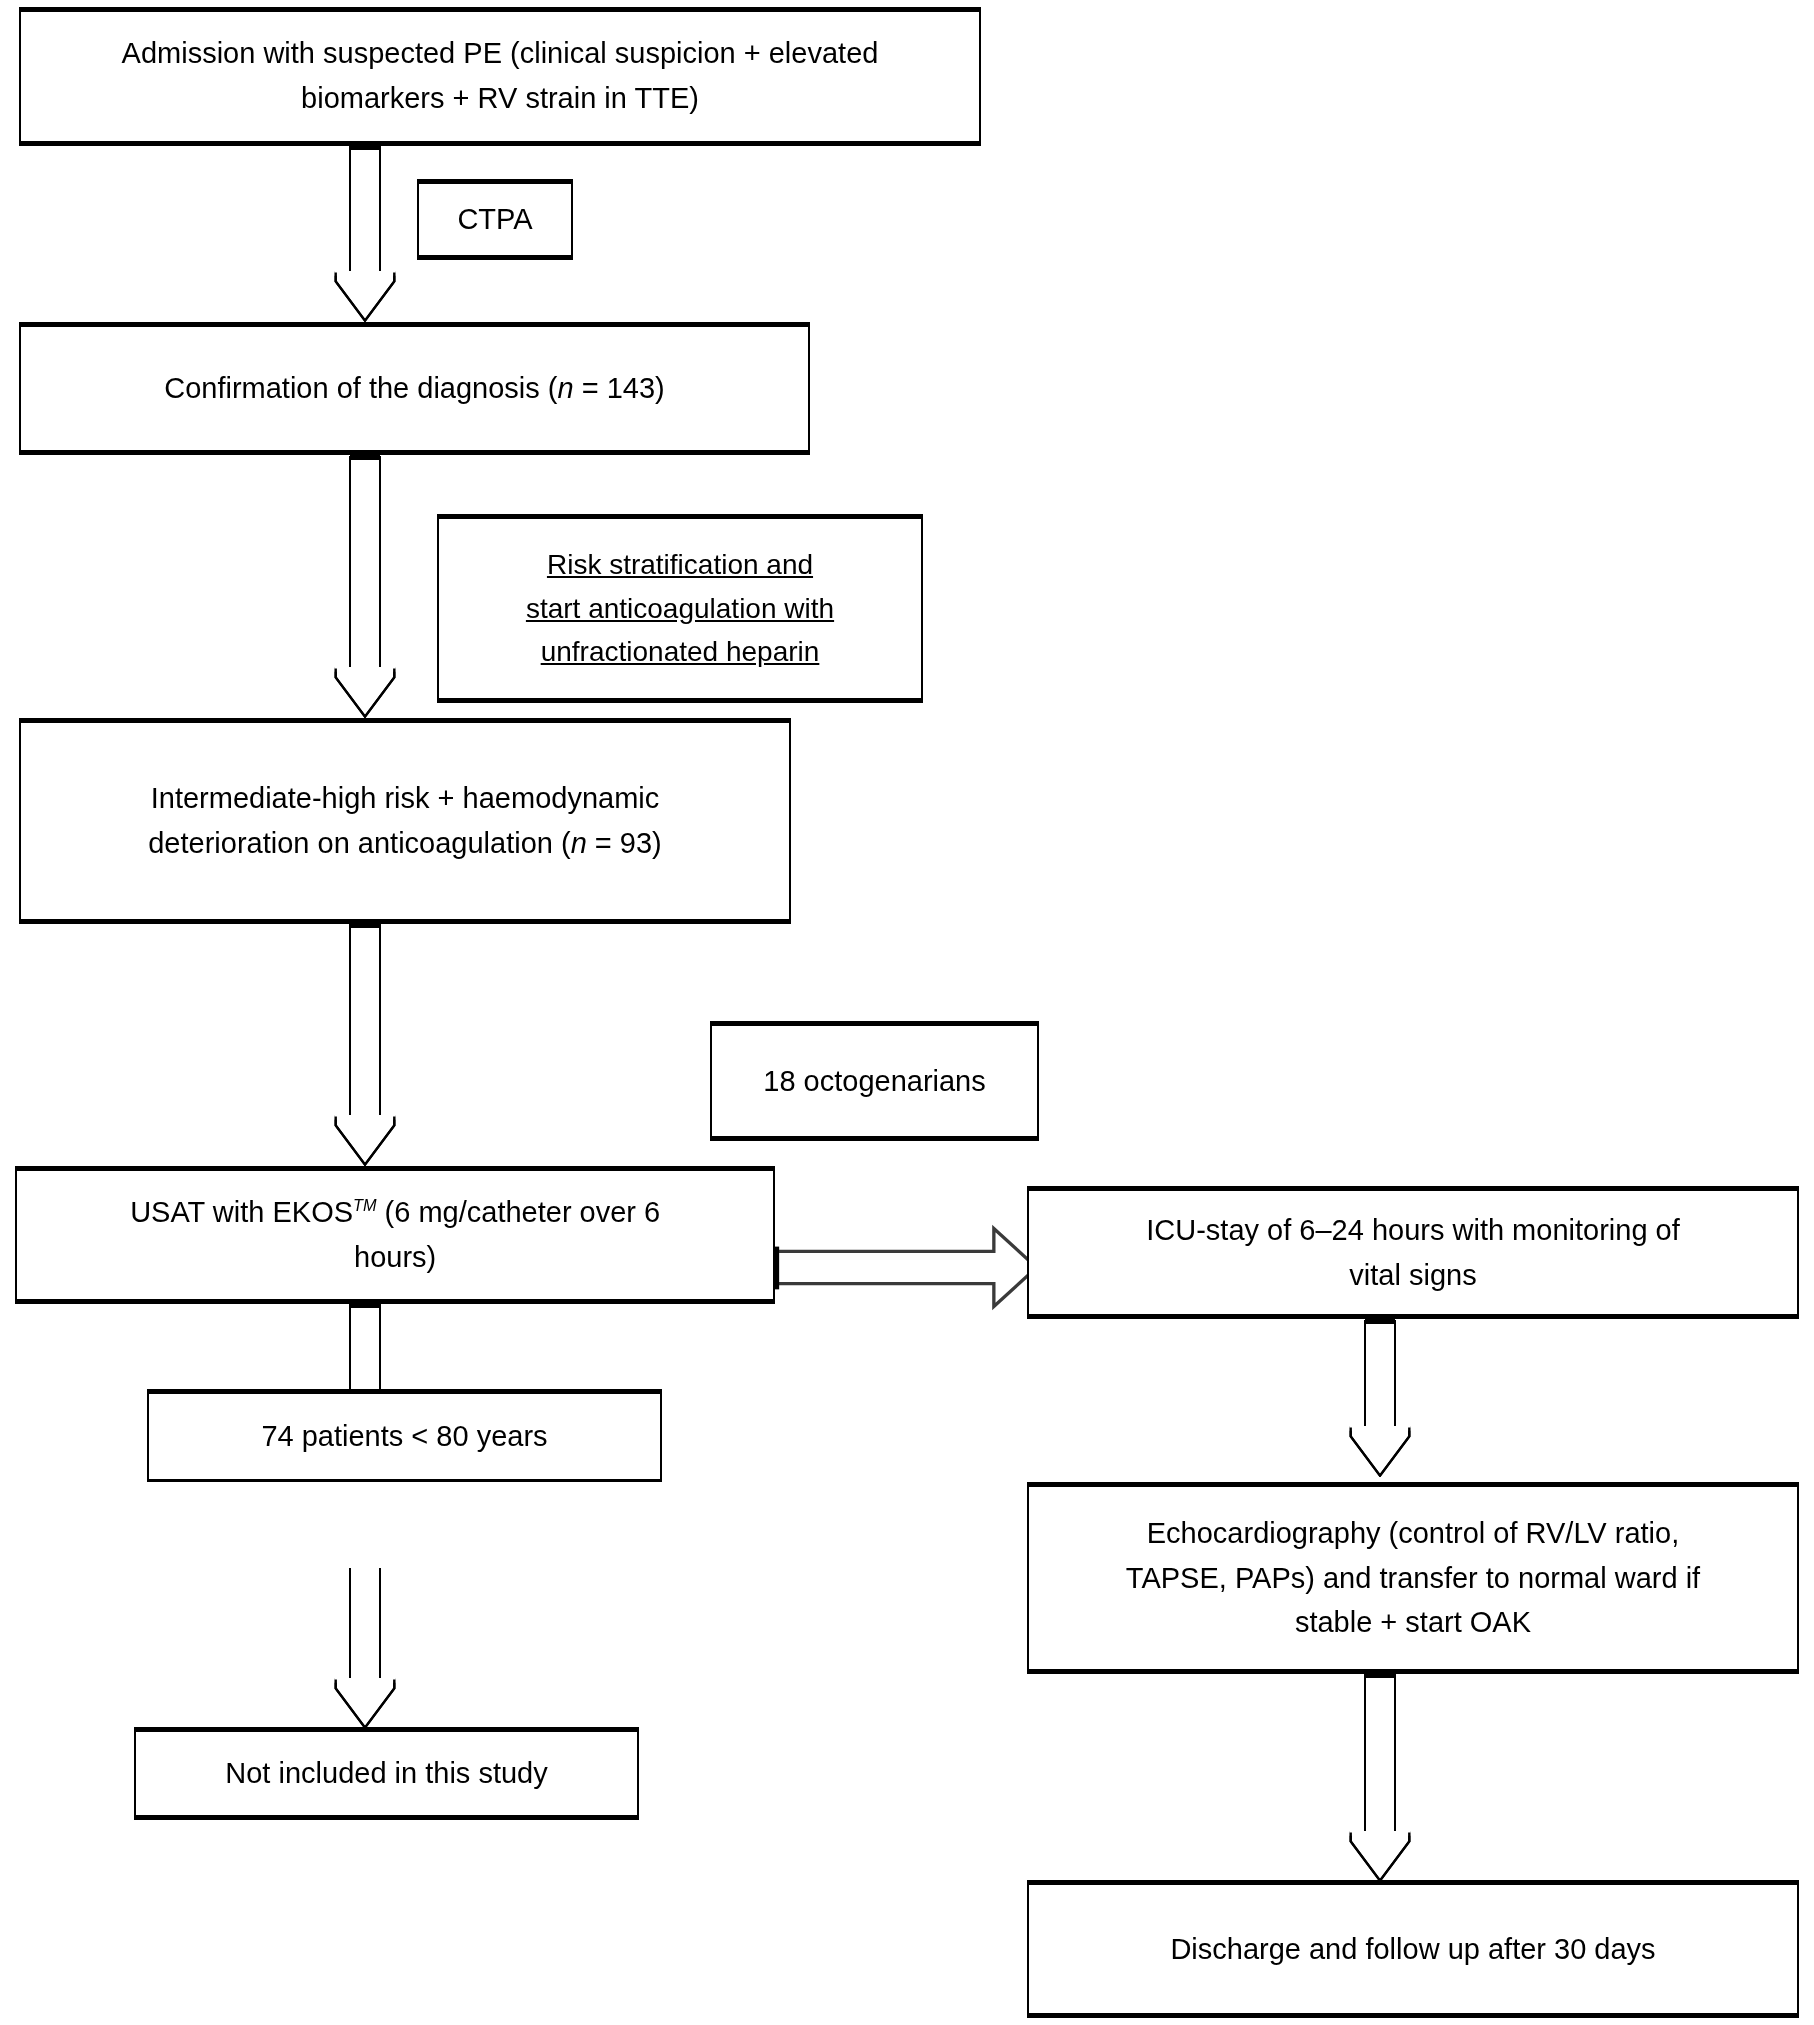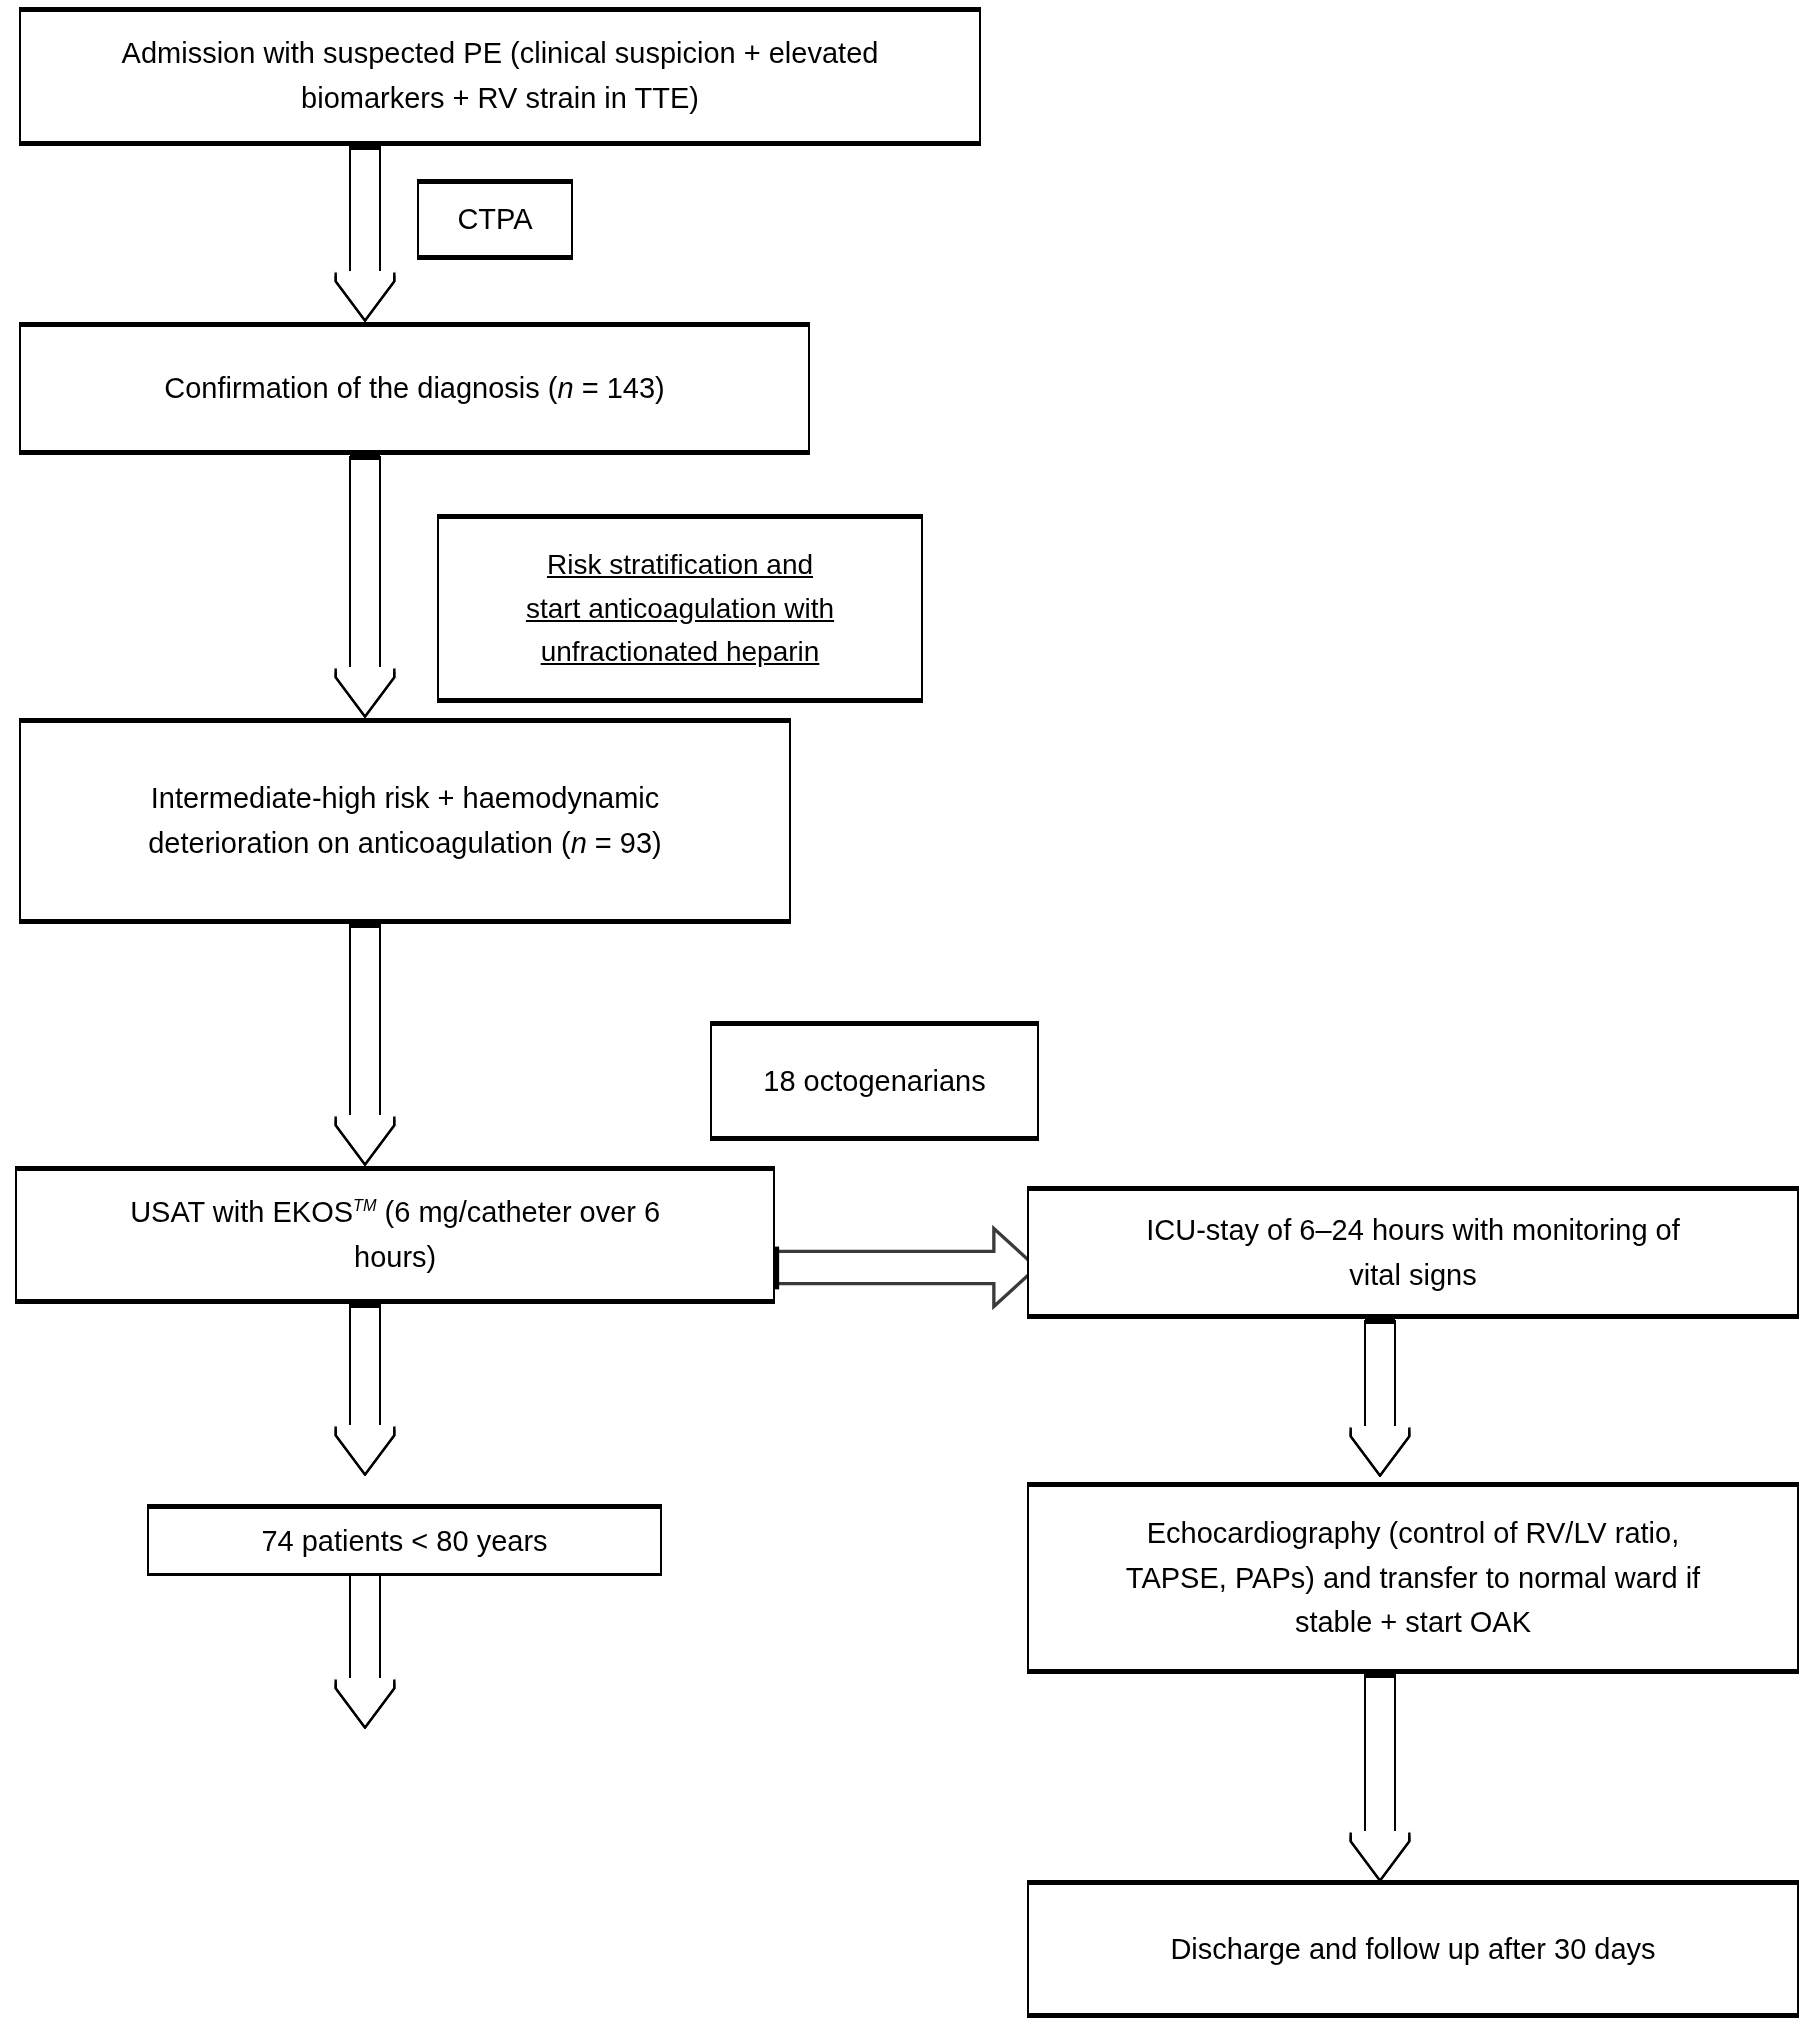--- a/index.html
+++ b/index.html
@@ -186,21 +186,21 @@
     <div class="head" style="width:62px; height:51px;">
       <svg width="62" height="51" viewBox="0 0 130 108" aria-hidden="true">
         <polygon points="3,3 127,3 127,22 65,105 3,22" fill="#ffffff" stroke="#000000" stroke-width="5"></polygon>
         <rect x="0" y="0" width="130" height="10" fill="#ffffff"></rect>
         <polyline points="3,3 3,22 65,105 127,22 127,3" fill="none" stroke="#000000" stroke-width="5"></polyline>
       </svg>
     </div>
   </div>
   <div class="nub" style="left:1365px; top:1317px; width:29.5px; height:6.7px;"></div>
 
-  <div class="node fs-large" style="left:147px; top:1504px; width:515px; height:72px; border-top-width:5.7px; border-bottom-width:3.3px;">
+  <div class="node fs-large" style="left:147px; top:1389px; width:515px; height:93px; border-top-width:5.7px; border-bottom-width:3.3px;">
     <span class="txt">74 patients &lt; 80 years</span>
   </div>
 
   <div class="node thick-tb fs-large" style="left:1027px; top:1482px; width:772px; height:192px;">
     <span class="txt">Echocardiography (control of RV/LV ratio,
 TAPSE, PAPs) and transfer to normal ward if
 stable + start OAK</span>
   </div>
 
   <div class="v-arrow" style="left:334px; top:1568px; width:62px; height:161px;">
@@ -219,19 +219,22 @@
     <div class="head" style="width:62px; height:51px;">
       <svg width="62" height="51" viewBox="0 0 130 108" aria-hidden="true">
         <polygon points="3,3 127,3 127,22 65,105 3,22" fill="#ffffff" stroke="#000000" stroke-width="5"></polygon>
         <rect x="0" y="0" width="130" height="10" fill="#ffffff"></rect>
         <polyline points="3,3 3,22 65,105 127,22 127,3" fill="none" stroke="#000000" stroke-width="5"></polyline>
       </svg>
     </div>
   </div>
   <div class="nub" style="left:1365px; top:1671px; width:29.5px; height:6.7px;"></div>
 
+  <div class="node thick-tb fs-large" style="left:134px; top:1727px; width:505px; height:93px;">
+    <span class="txt">Not included in this study</span>
+  </div>
 
   <div class="node thick-tb fs-large" style="left:1027px; top:1880px; width:772px; height:138px;">
     <span class="txt">Discharge and follow up after 30 days</span>
   </div>
 
 </div>
 
 
 </body></html>

